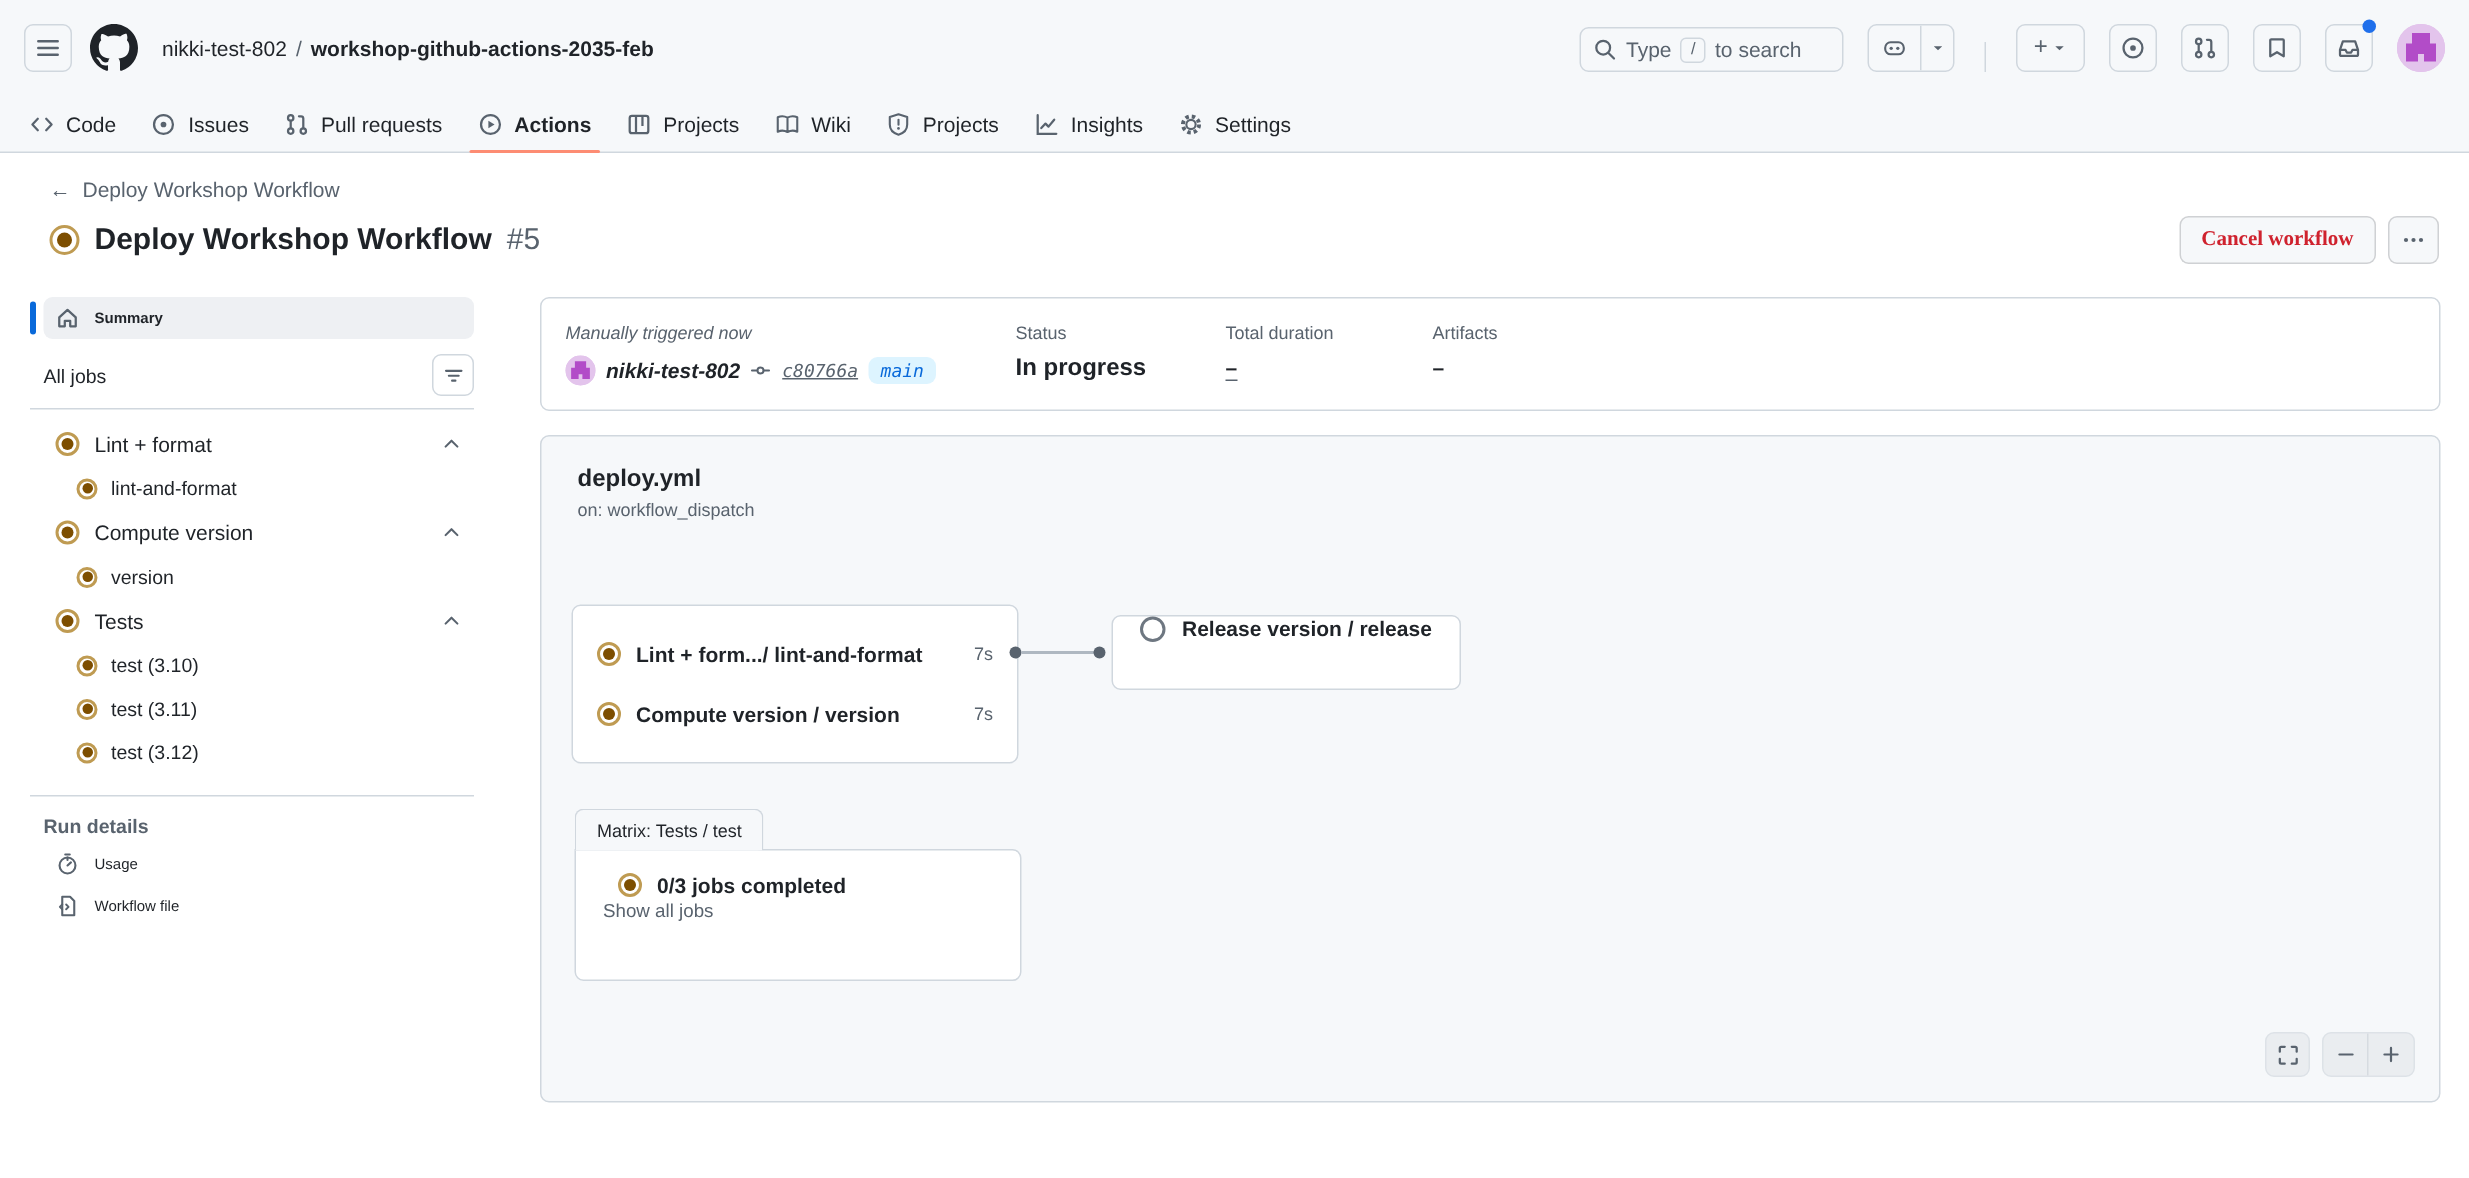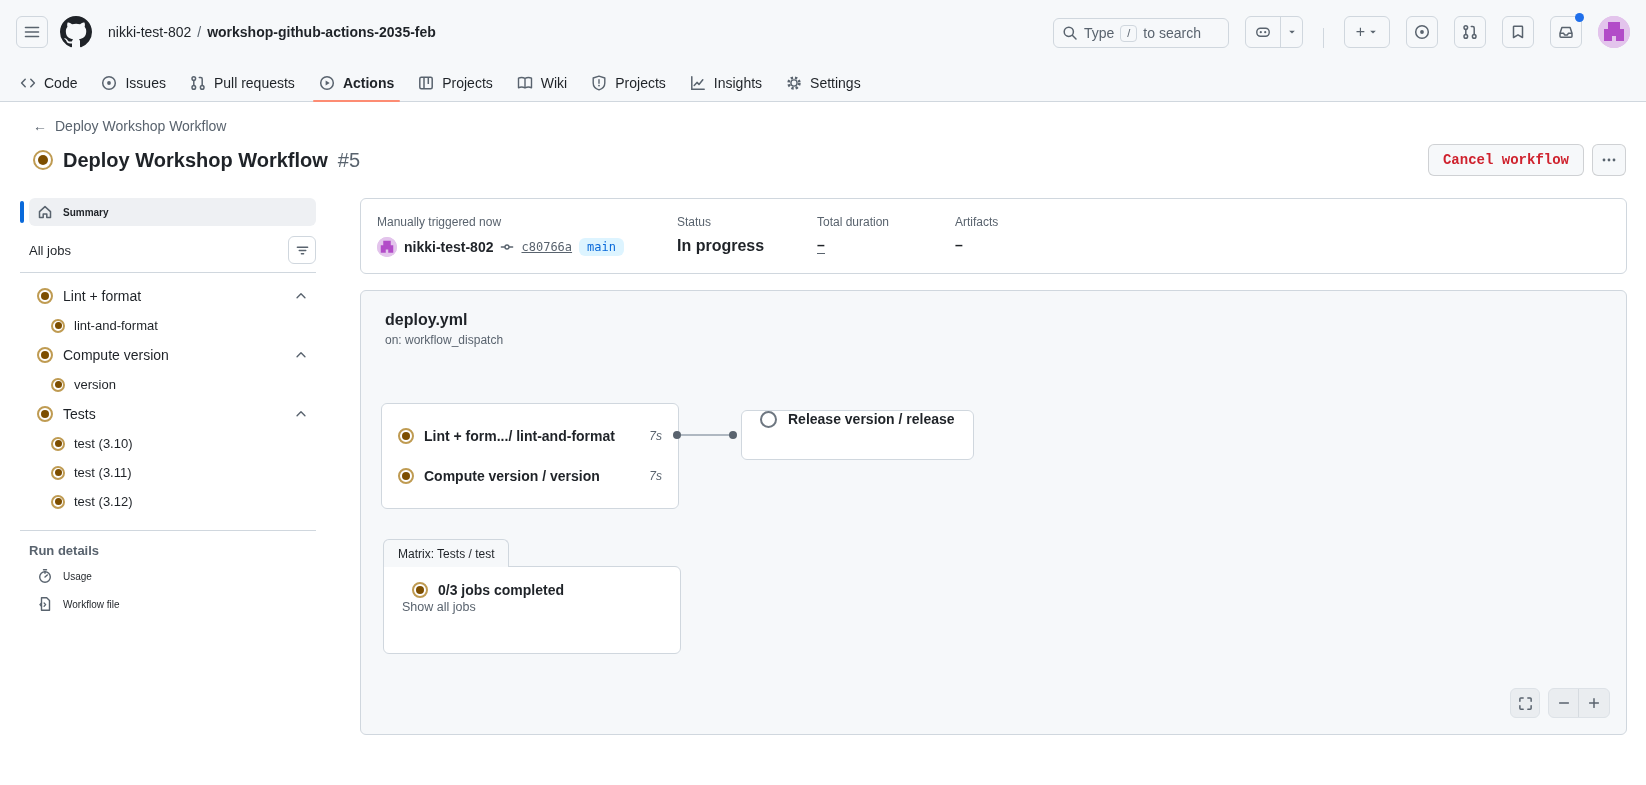--- a/index.html
+++ b/index.html
@@ -64,21 +64,21 @@
   
   .page-head { padding:16px 20px 8px 33px; }
   .back-link { display:flex; align-items:center; gap:8px; color:#59636e; font-size:14px; cursor:pointer; width:max-content; }
   .title-row { display:flex; align-items:center; gap:10px; margin-top:10px; }
   .title-row h1 { font-size:20px; font-weight:700; color:#1f2328; }
   .run-no { font-size:20px; font-weight:400; color:#59636e; }
   .title-actions { margin-left:auto; display:flex; gap:8px; margin-right:0; }
   .btn {
     height:32px; padding:0 14px; border:1px solid rgba(31,35,40,0.18); border-radius:6px;
     background:#f6f8fa; font-size:14px; font-weight:600; cursor:pointer;
-    display:flex; align-items:center; justify-content:center; font-family:Liberation Mono, monospace;
+    display:flex; align-items:center; justify-content:center; font-family:Liberation Serif, serif;
   }
   .btn.danger { color:#cf222e; }
   .btn.square { width:34px; padding:0; color:#59636e; }
 
   
   .st { width:16px; height:16px; border-radius:50%; border:2px solid #bf9b52; position:relative; flex:none; }
   .st::after { content:""; position:absolute; inset:2px; border-radius:50%; background:#7d4e00; }
   .st.sm { width:14px; height:14px; }
   .st.sm::after { inset:1.5px; }
   .st.lg { width:20px; height:20px; }
@@ -107,21 +107,21 @@
   .job-group .g-label { font-size:14px; }
   .job-group .chev { margin-left:auto; color:#59636e; display:flex; cursor:pointer; }
   .job-child { display:flex; align-items:center; gap:9px; padding:7px 8px 7px 31px; cursor:pointer; border-radius:6px; font-size:13px; }
   .run-details-lbl { font-size:13px; font-weight:700; color:#59636e; margin:12px 0 4px 9px; }
 
   
   .card { border:1px solid #d0d7de; border-radius:6px; background:#fff; }
   .summary-card { display:flex; padding:16px; gap:0; }
   .sum-col { display:flex; flex-direction:column; gap:8px; }
   .sum-col .lab { font-size:12px; color:#59636e; }
-  .sum-col.c1 { width:300px; }
+  .sum-col.c1 { width:300px;font-style:italic; }
   .sum-col.c2 { width:140px; }
   .sum-col.c3 { width:138px; }
   .trigger-line { display:flex; align-items:center; gap:7px; }
   .actor-name { font-weight:700; font-size:14px; color:#1f2328; cursor:pointer; }
   .commit-ic { color:#59636e; display:flex; }
   .commit-sha { font-family:"DejaVu Sans Mono","Liberation Mono",monospace; font-size:12px; color:#59636e; text-decoration:underline; cursor:pointer; }
   .branch-badge {
     font-family:"DejaVu Sans Mono","Liberation Mono",monospace; font-size:12px;
     background:#ddf4ff; color:#0969da; border-radius:6px; padding:2px 8px; cursor:pointer;
   }
@@ -132,21 +132,21 @@
   
   .graph-card { position:relative; margin-top:16px; height:445px; background:#f6f8fa; overflow:hidden; }
   .graph-head { padding:20px 24px 0; }
   .wf-file { font-size:16px; font-weight:700; color:#1f2328; }
   .wf-trigger { font-size:12px; color:#59636e; margin-top:4px; }
 
   .node-box { position:absolute; background:#fff; border:1px solid #d0d7de; border-radius:6px; }
   .node1 { left:20px; top:112px; width:298px; padding:12px 16px; }
   .node-row { height:40px; display:flex; align-items:center; gap:10px; cursor:pointer; }
   .node-row .n-label { font-size:14px; font-weight:700; color:#1f2328; white-space:nowrap; }
-  .node-row .n-dur { margin-left:auto; font-size:12px; color:#59636e;font-style:italic; }
+  .node-row .n-dur { margin-left:auto; font-size:12px; color:#59636e; }
   .conn-dot { position:absolute; width:8px; height:8px; border-radius:50%; background:#59636e; }
   .conn-line { position:absolute; height:2px; background:#afb8c1; }
   .release-node { left:380px; top:119px; height:50px; display:flex; align-items:flex-start; gap:11px; padding:0 18px; cursor:pointer; }
   .release-node .n-label { font-size:14px; font-weight:700; color:#1f2328; white-space:nowrap; }
 
   .matrix-tab {
     position:absolute; left:22px; top:248px; height:28px; z-index:2;
     background:#f6f8fa; border:1px solid #d0d7de; border-bottom:none;
     border-radius:6px 6px 0 0; display:flex; align-items:center; padding:0 14px;
     font-size:12px; color:#1f2328;

